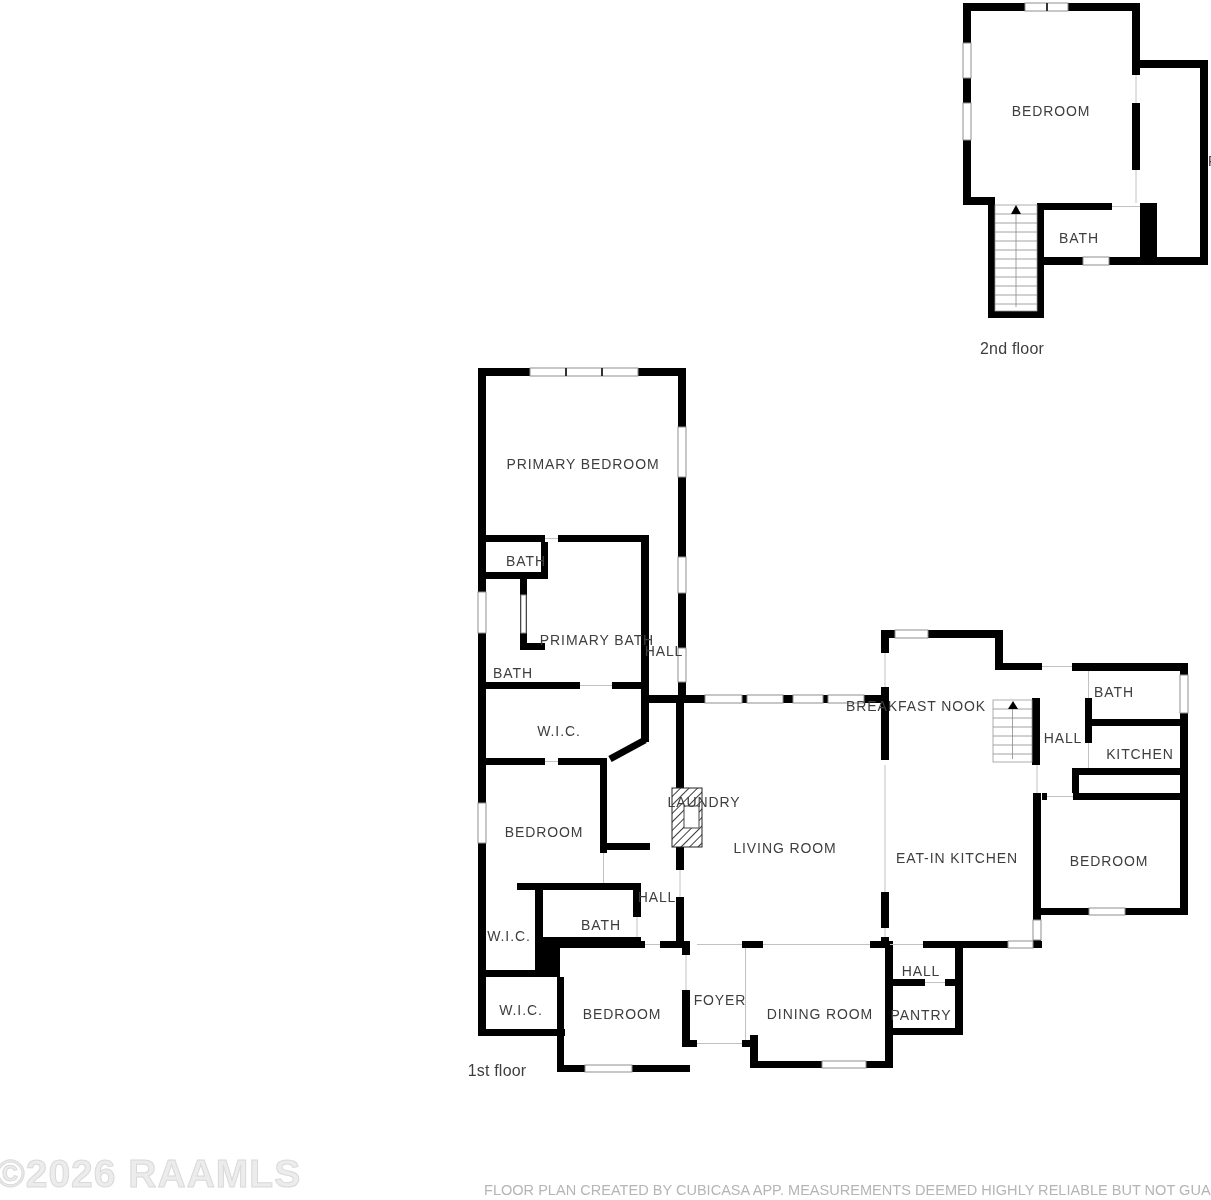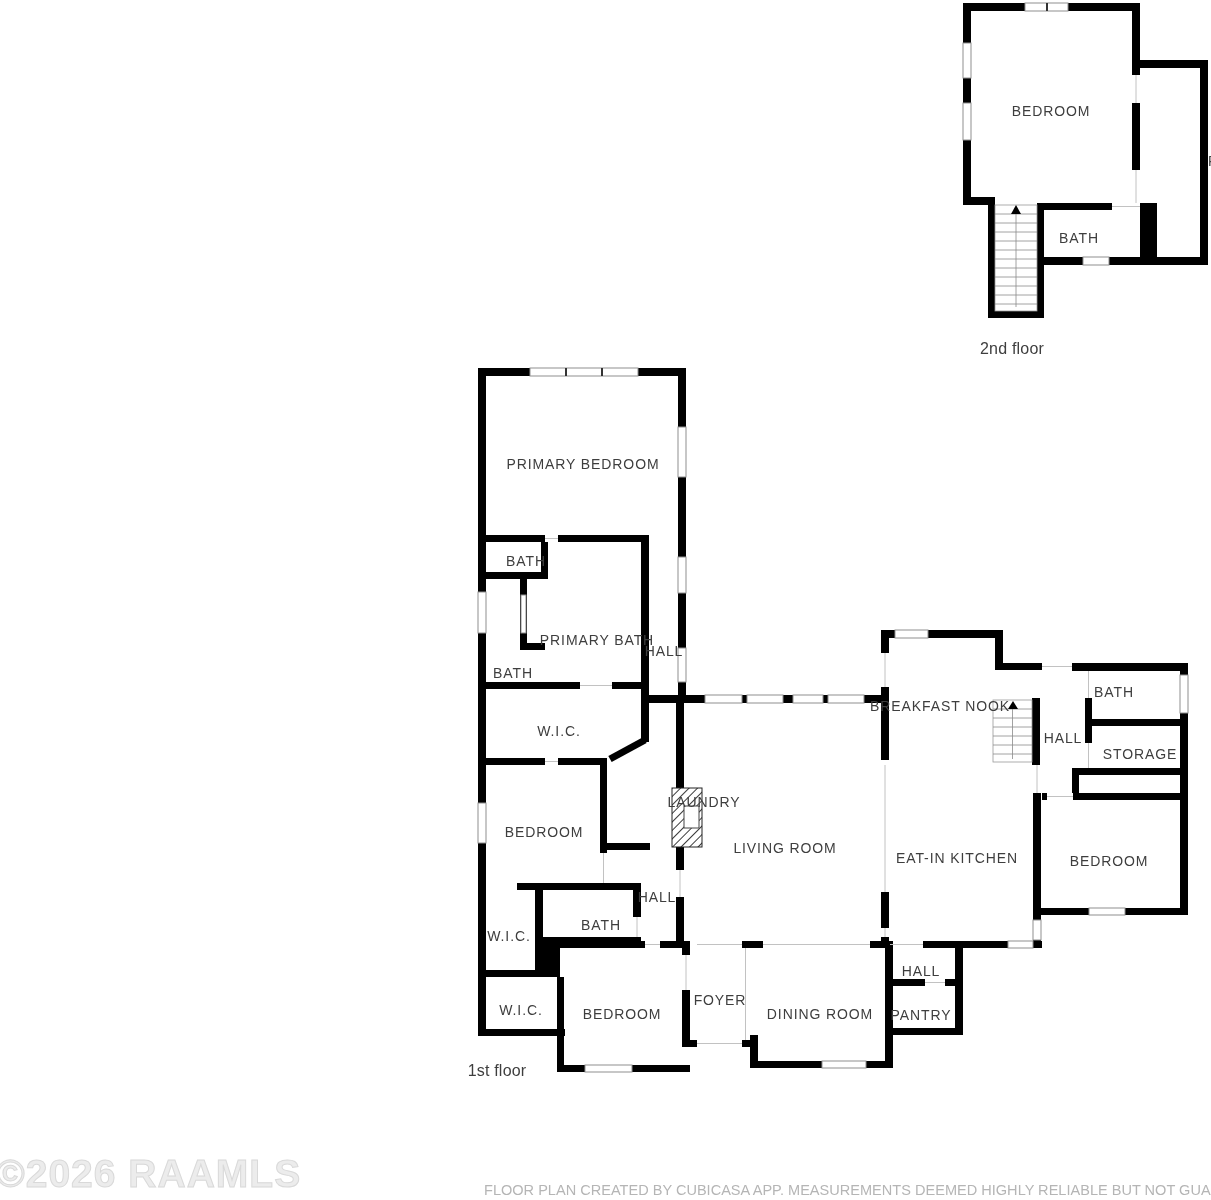--- a/index.html
+++ b/index.html
@@ -276,25 +276,25 @@
     <div class="floor-label" style="left: 1012px; top: 349px;">2nd floor</div>
     <div class="room-label" style="left: 583px; top: 464px; text-align: center;">PRIMARY BEDROOM</div>
     <div class="room-label" style="left: 526px; top: 561px;">BATH</div>
     <div class="room-label" style="left: 597px; top: 619px; margin-top: 21px;">PRIMARY BATH</div>
     <div class="room-label" style="left: 664px; top: 651px;">HALL</div>
     <div class="room-label" style="left: 513px; top: 673px;">BATH</div>
     <div class="room-label" style="left: 559px; top: 731px;">W.I.C.</div>
     <div class="room-label" style="left: 660px; top: 802px; margin-left: 44px;">LAUNDRY</div>
     <div class="room-label" style="left: 544px; top: 832px;">BEDROOM</div>
     <div class="room-label" style="left: 785px; top: 830px; margin-top: 18px;">LIVING ROOM</div>
-    <div class="room-label" style="left: 940px; top: 706px;">BREAKFAST NOOK</div>
+    <div class="room-label" style="left: 916px; top: 706px;">BREAKFAST NOOK</div>
     <div class="room-label" style="left: 957px; top: 858px;">EAT-IN KITCHEN</div>
     <div class="room-label" style="left: 1114px; top: 692px;">BATH</div>
     <div class="room-label" style="left: 1063px; top: 738px;">HALL</div>
-    <div class="room-label" style="left: 1140px; top: 754px;">STORAGE</div>
+    <div class="room-label" style="left: 1140px; top: 754px;">KITCHEN</div>
     <div class="room-label" style="left: 1109px; top: 861px;">BEDROOM</div>
     <div class="room-label" style="left: 657px; top: 897px;">HALL</div>
     <div class="room-label" style="left: 601px; top: 925px;">BATH</div>
     <div class="room-label" style="left: 509px; top: 936px;">W.I.C.</div>
     <div class="room-label" style="left: 521px; top: 1010px;">W.I.C.</div>
     <div class="room-label" style="left: 622px; top: 1014px;">BEDROOM</div>
     <div class="room-label" style="left: 720px; top: 1000px;">FOYER</div>
     <div class="room-label" style="left: 820px; top: 1014px;">DINING ROOM</div>
     <div class="room-label" style="left: 921px; top: 971px;">HALL</div>
     <div class="room-label" style="left: 921px; top: 1015px;">PANTRY</div>

